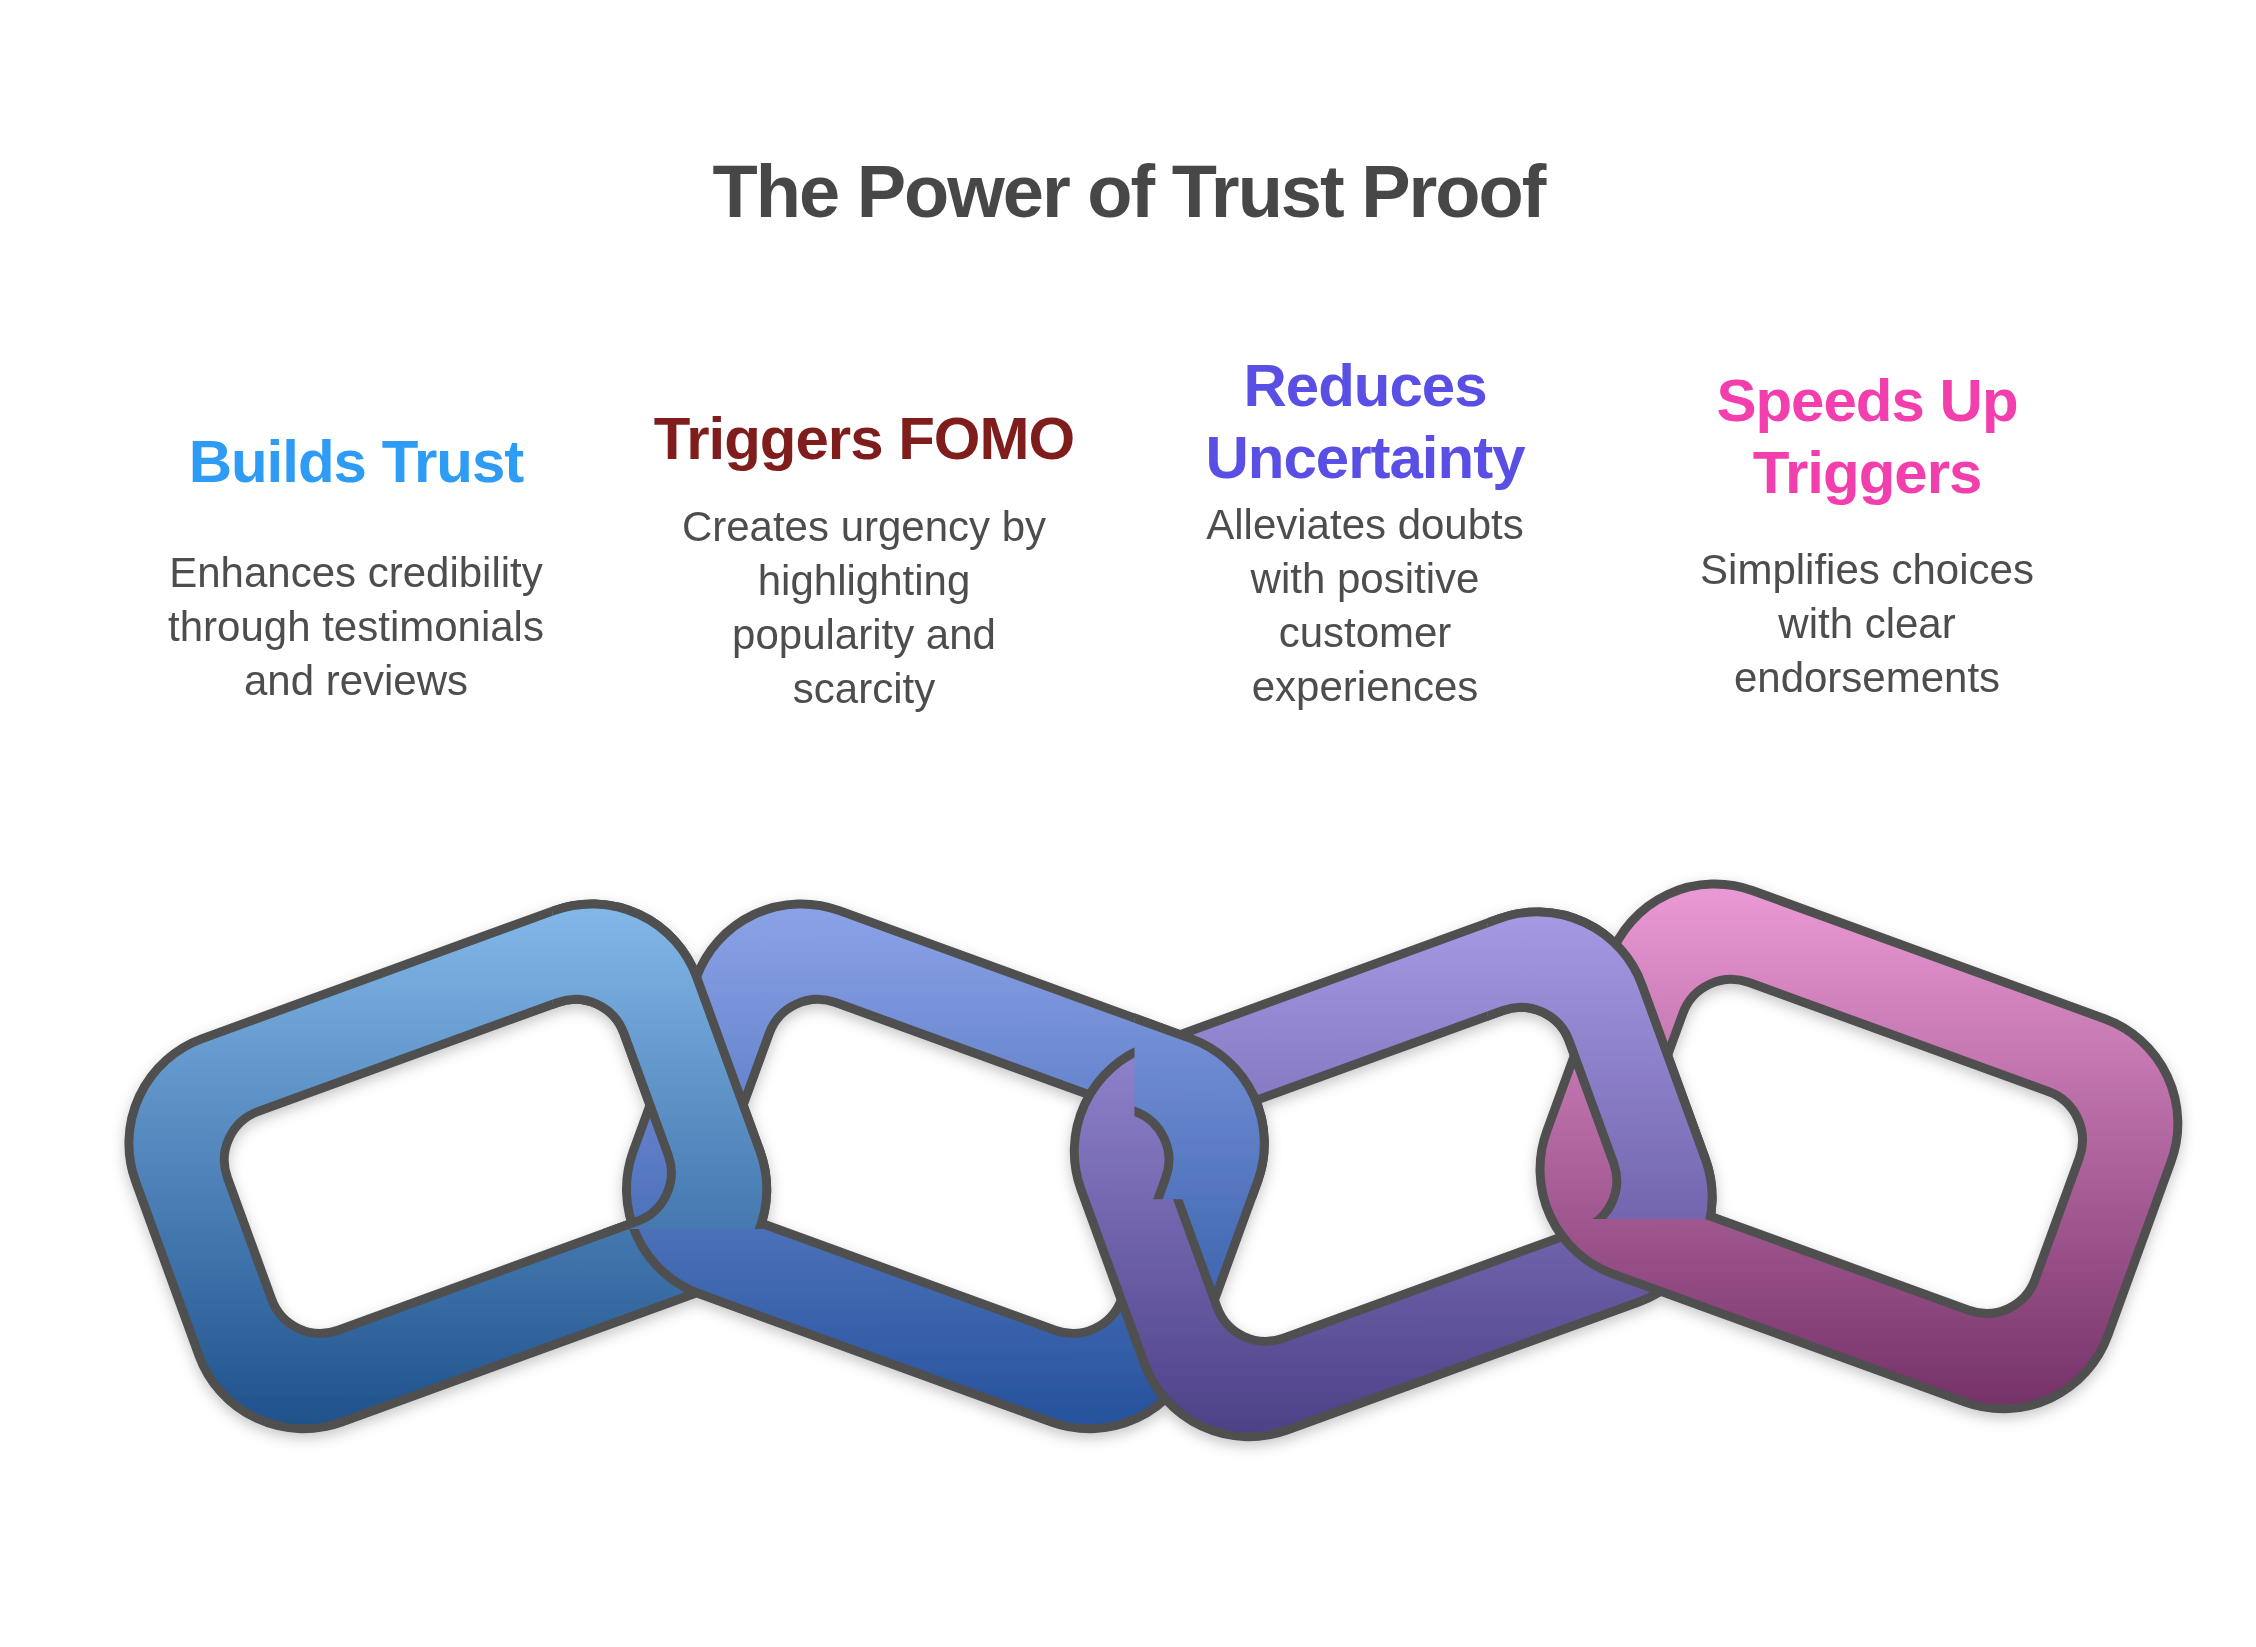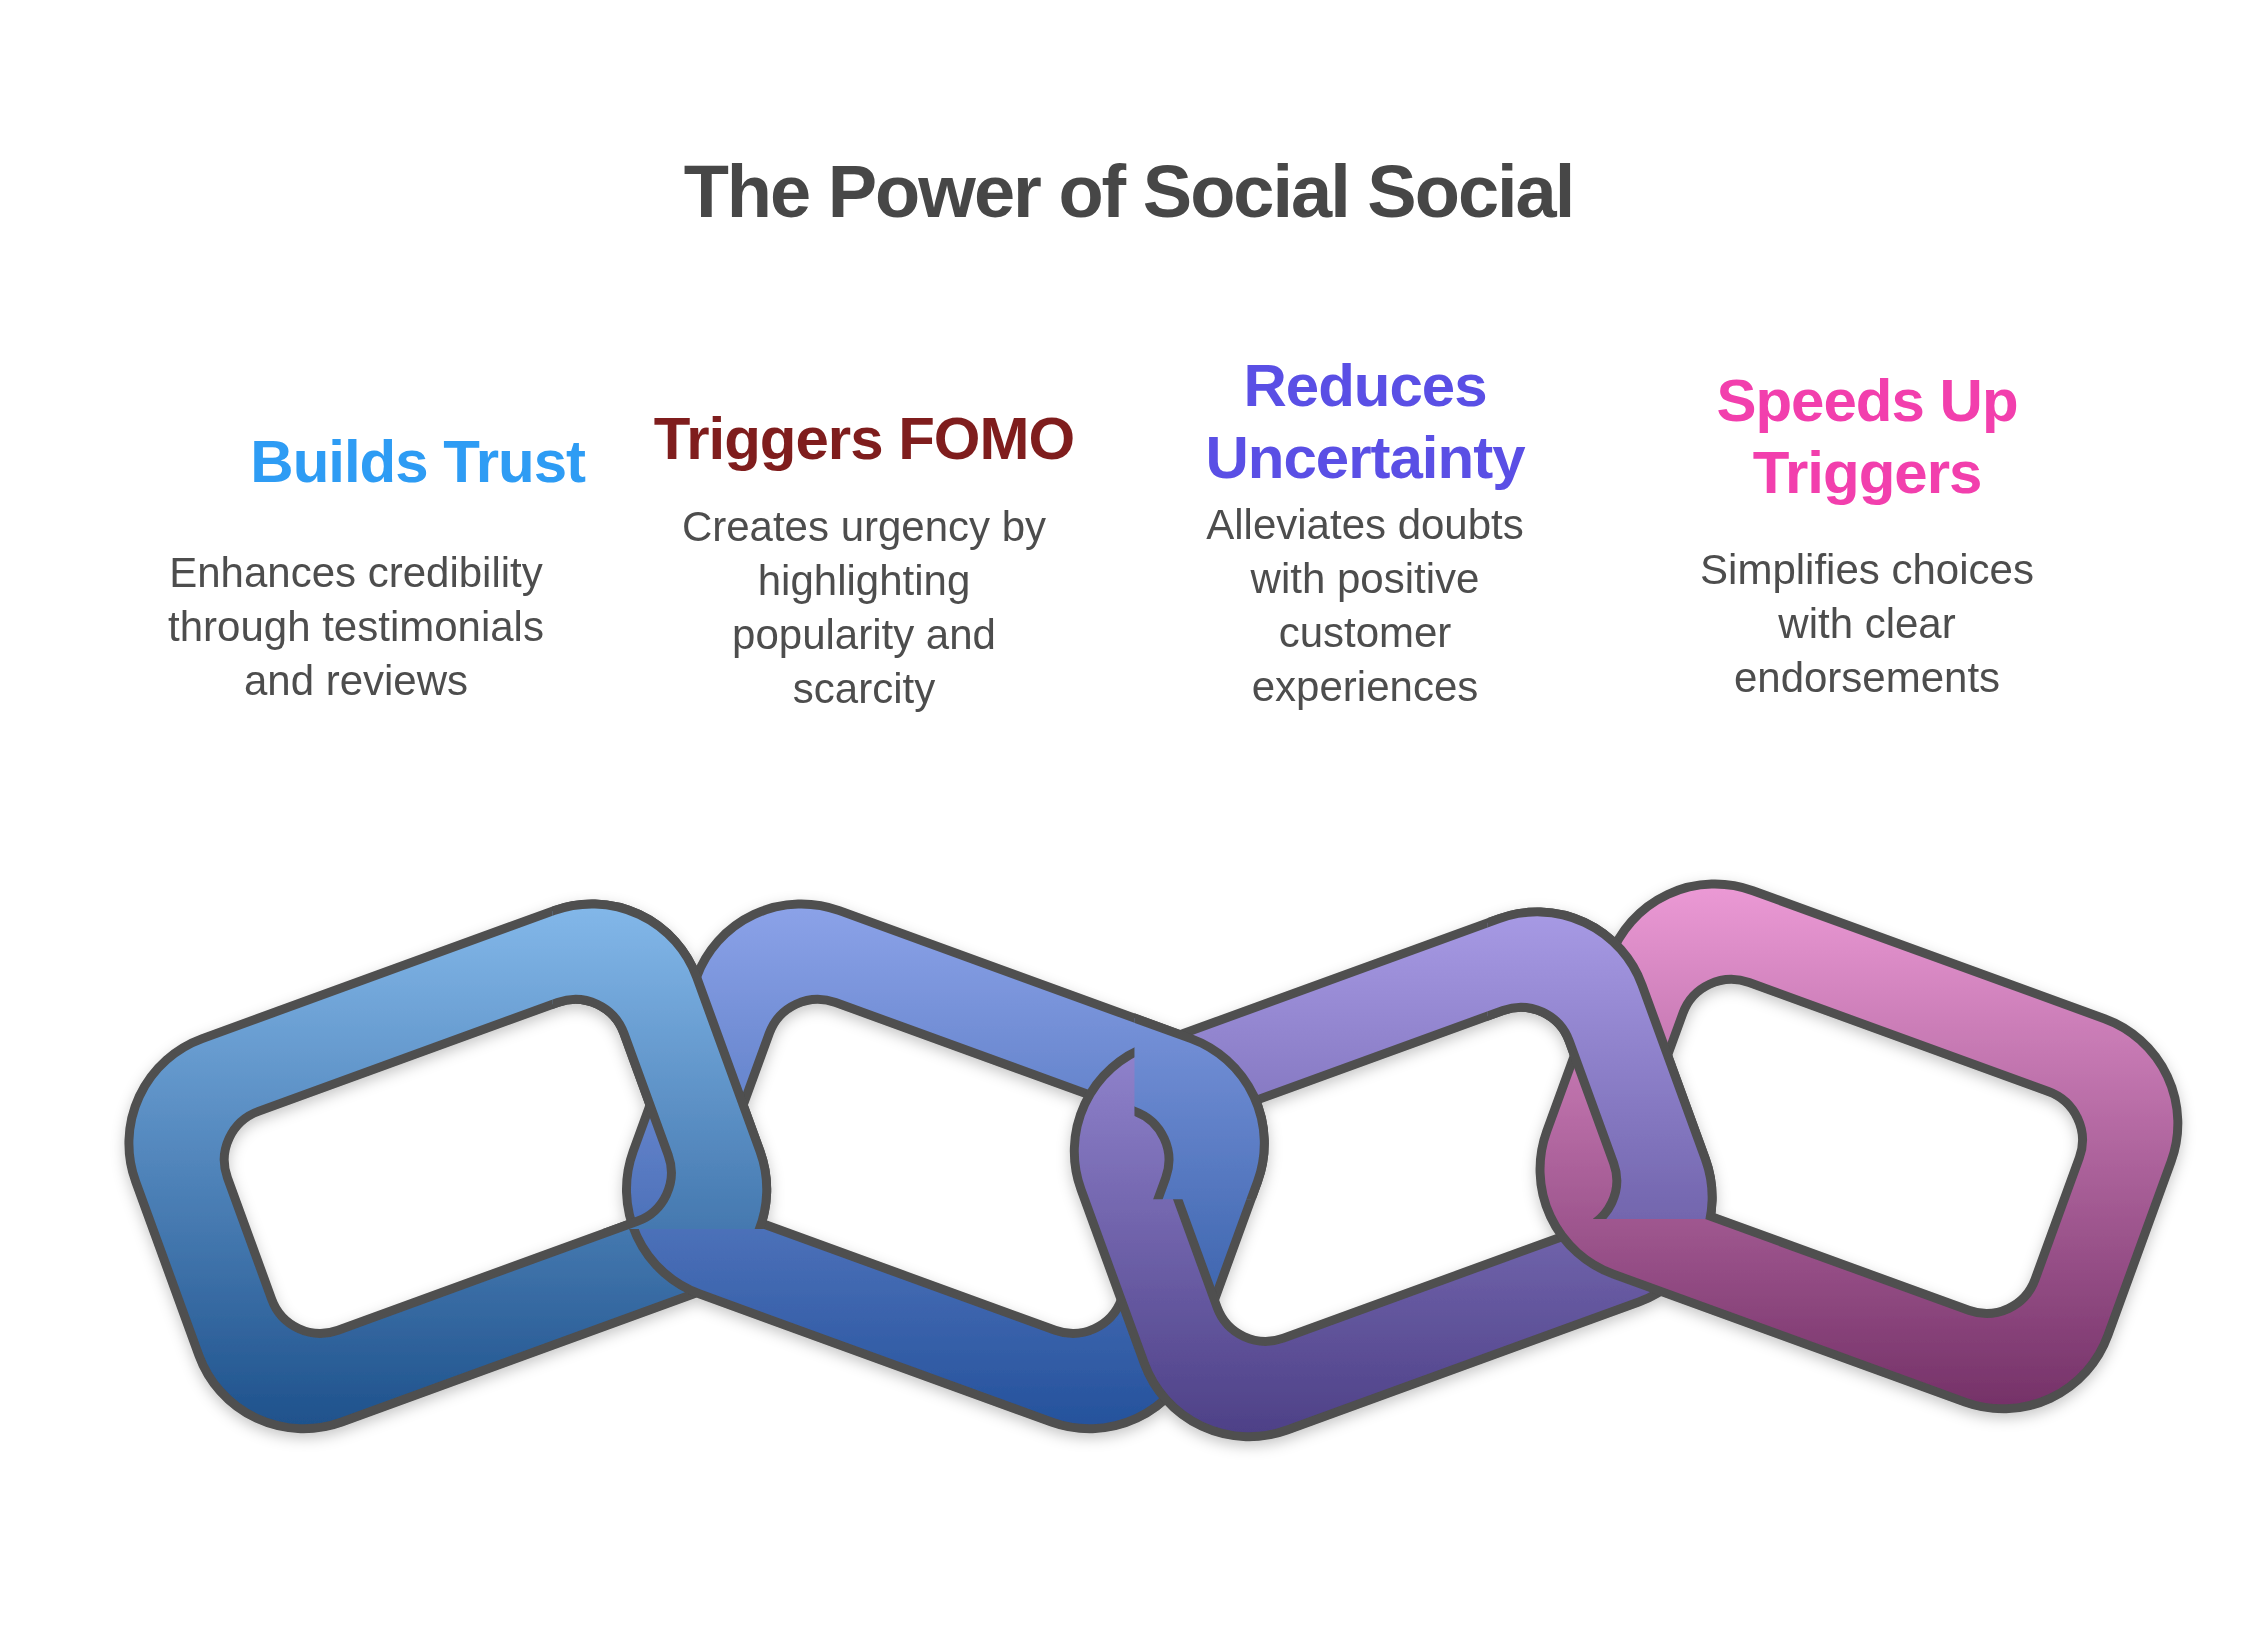--- a/index.html
+++ b/index.html
@@ -30,36 +30,36 @@
   .col .body{
     position:absolute;left:0;width:100%;
     font-size:42px;line-height:54px;
     color:#4D4D4D;
     white-space:pre-line;
   }
   .col-1{left:127px;}
   .col-2{left:635px;}
   .col-3{left:1136px;}
   .col-4{left:1638px;}
-  .col-1 .heading{top:426px;text-align:right;}
+  .col-1 .heading{top:426px;}
   .col-2 .heading{top:403px;}
   .col-3 .heading{top:331px;}
   .col-4 .heading{top:365px;}
   .col-1 .body{top:546px;}
   .col-2 .body{top:500px;}
   .col-3 .body{top:498px;}
   .col-4 .body{top:543px;}
   .chain-svg{position:absolute;left:0;top:0;width:2257px;height:1648px;}
 </style>
 </head>
 <body>
 
 <div class="page">
 
-  <div class="title">The Power of Social Social</div>
+  <div class="title">The Power of Trust Proof</div>
 
   <div class="col col-1">
     <div class="heading" style="color: rgb(46, 156, 244);">Builds Trust</div>
     <div class="body">Enhances credibility
 through testimonials
 and reviews</div>
   </div>
 
   <div class="col col-2">
     <div class="heading" style="color: #7f1d1d;">Triggers FOMO</div>

